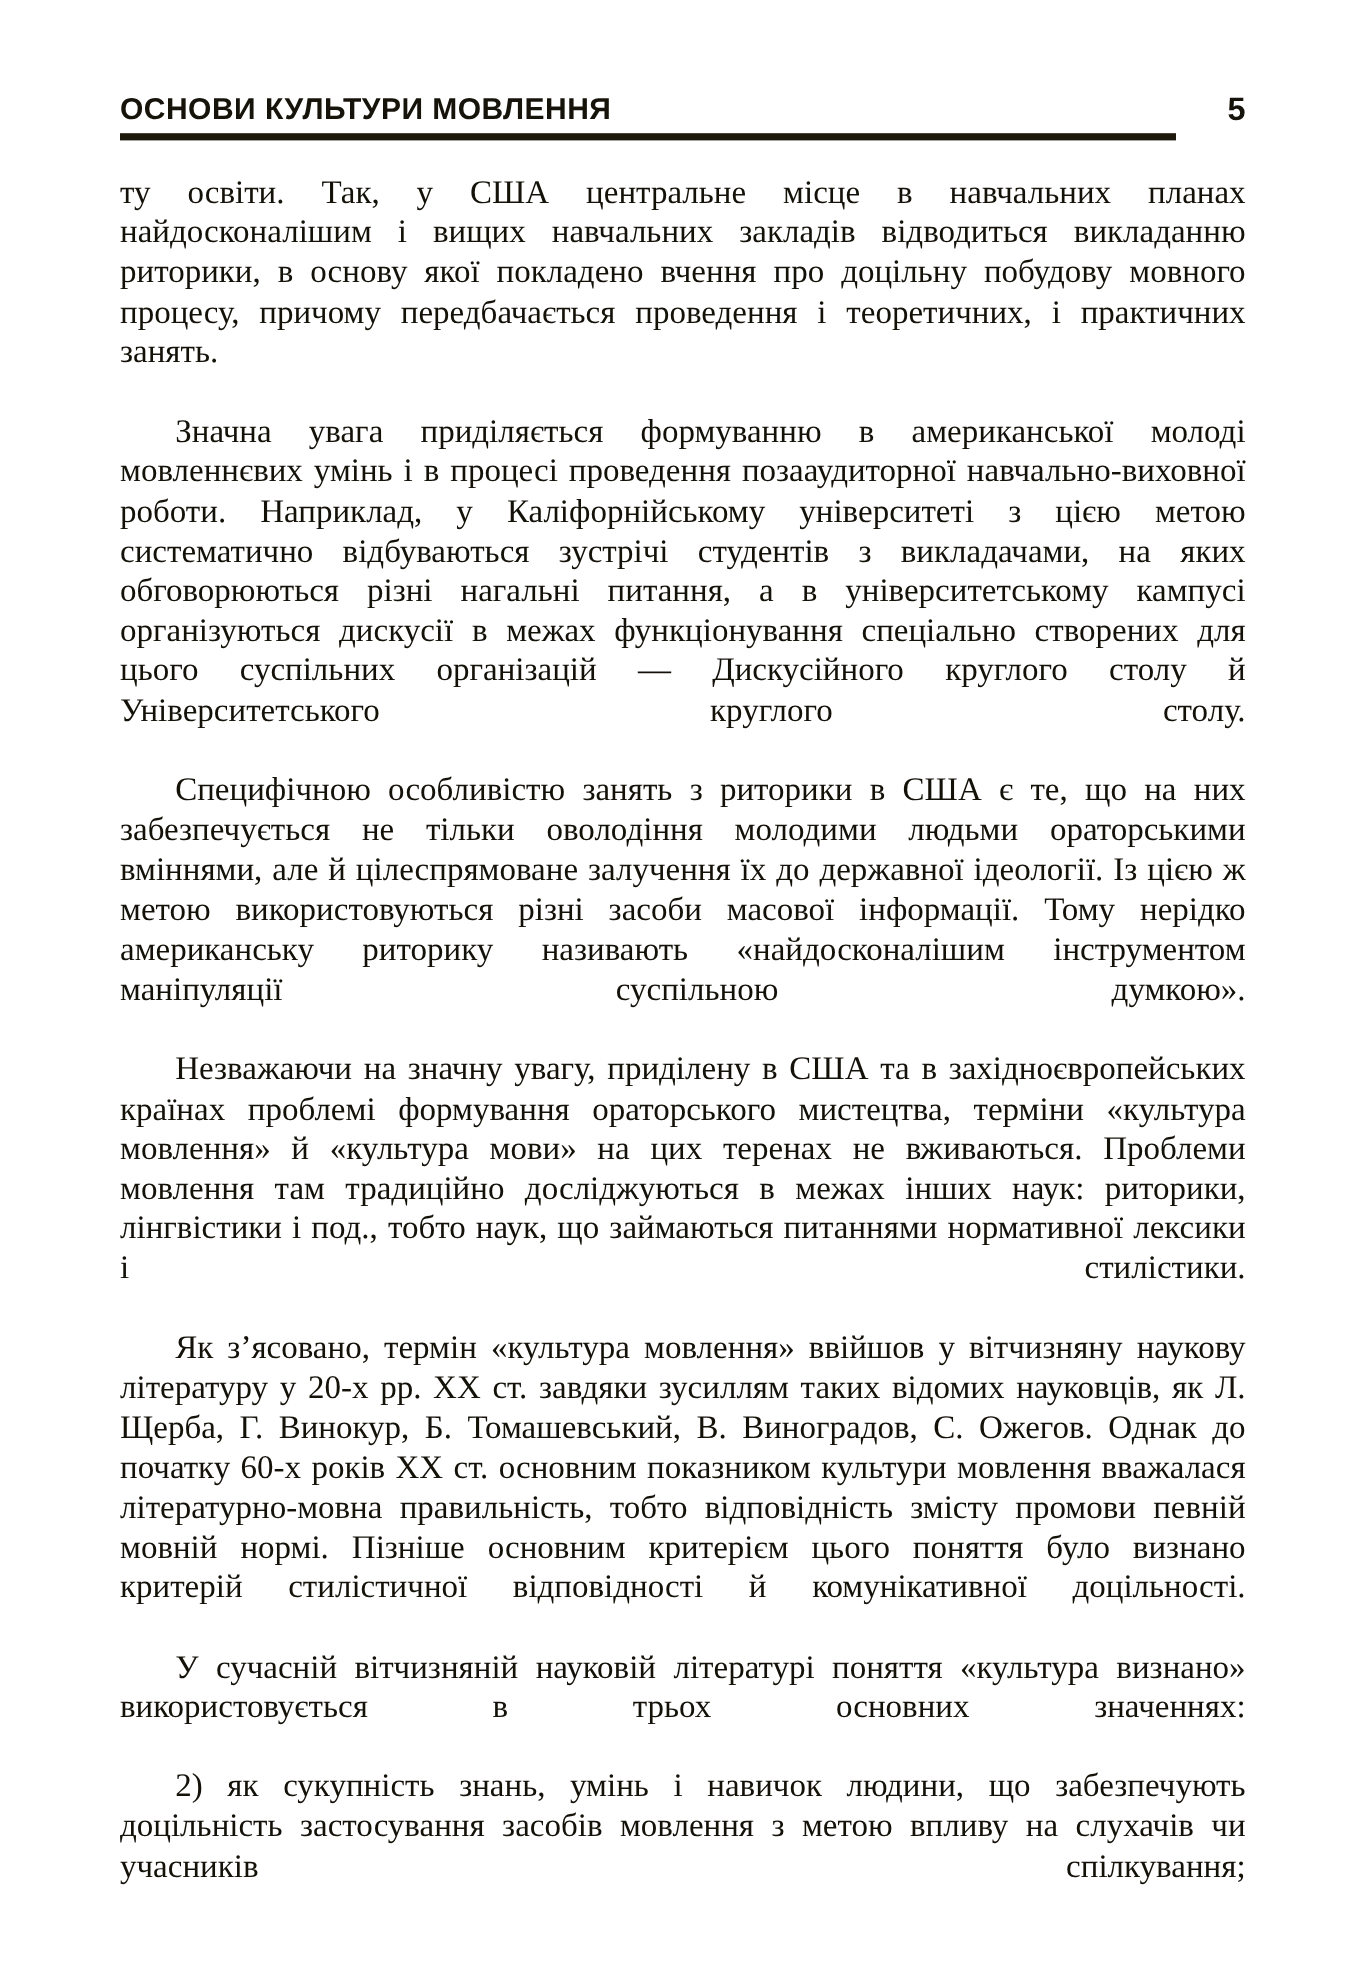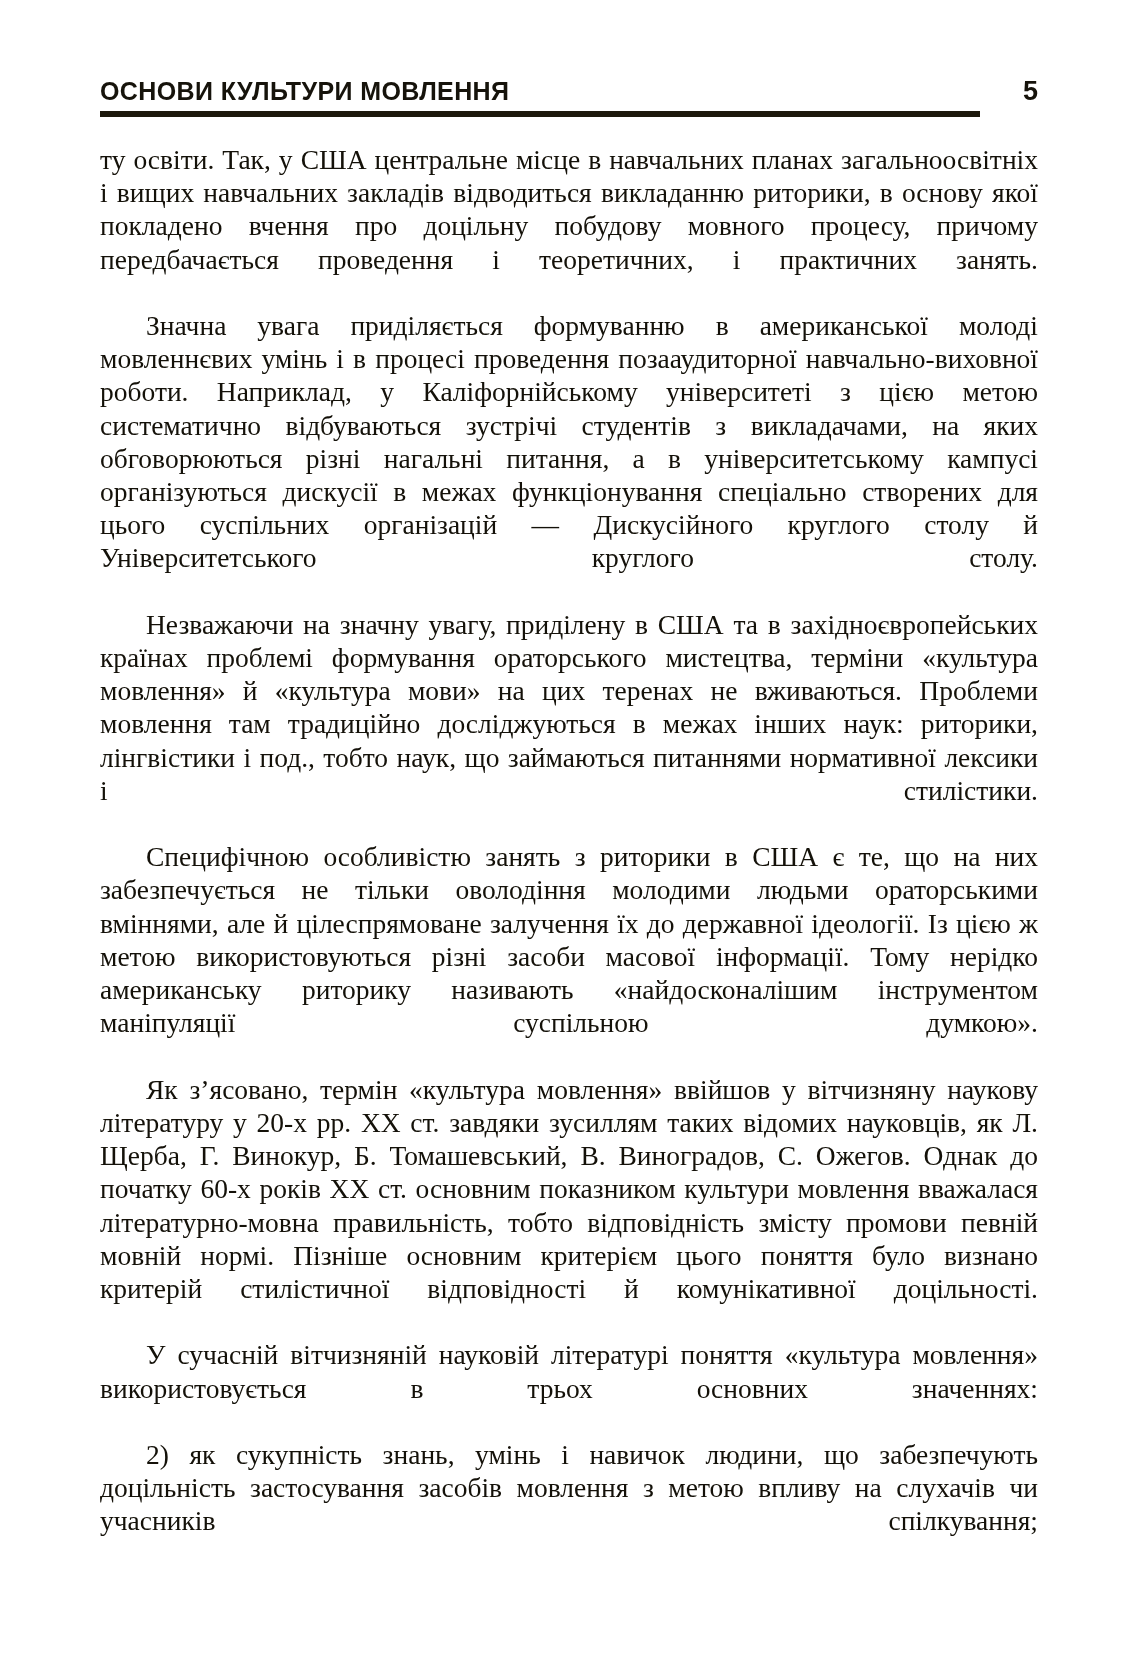--- a/index.html
+++ b/index.html
@@ -92,22 +92,22 @@
 
 <div class="page">
 
   <div class="running-head">
     <div class="running-head-title">ОСНОВИ КУЛЬТУРИ МОВЛЕННЯ</div>
     <div class="running-head-pageno">5</div>
   </div>
   <div class="running-head-rule"></div>
 
   <div class="body-text" id="body-text">
-      <p class="no-indent">ту освіти. Так, у США центральне місце в навчальних планах загальноосвітніх і вищих навчальних закладів відводиться викладанню риторики, в основу якої покладено вчення про доцільну побудову мовного процесу, причому передбачається проведення і теоретичних, і практичних занять.</p>
+      <p class="no-indent">ту освіти. Так, у США центральне місце в навчальних планах найдосконалішим і вищих навчальних закладів відводиться викладанню риторики, в основу якої покладено вчення про доцільну побудову мовного процесу, причому передбачається проведення і теоретичних, і практичних занять.</p>
       <p class="">Значна увага приділяється формуванню в американської молоді мовленнєвих умінь і в процесі проведення позааудиторної навчально-виховної роботи. Наприклад, у Каліфорнійському університеті з цією метою систематично відбуваються зустрічі студентів з викладачами, на яких обговорюються різні нагальні питання, а в університетському кампусі організуються дискусії в межах функціонування спеціально створених для цього суспільних організацій — Дискусійного круглого столу й Університетського круглого столу.</p>
+      <p class="">Специфічною особливістю занять з риторики в США є те, що на них забезпечується не тільки оволодіння молодими людьми ораторськими вміннями, але й цілеспрямоване залучення їх до державної ідеології. Із цією ж метою використовуються різні засоби масової інформації. Тому нерідко американську риторику називають «найдосконалішим інструментом маніпуляції суспільною думкою».</p>
       <p class="">Незважаючи на значну увагу, приділену в США та в західноєвропейських країнах проблемі формування ораторського мистецтва, терміни «культура мовлення» й «культура мови» на цих теренах не вживаються. Проблеми мовлення там традиційно досліджуються в межах інших наук: риторики, лінгвістики і под., тобто наук, що займаються питаннями нормативної лексики і стилістики.</p>
-      <p class="">Специфічною особливістю занять з риторики в США є те, що на них забезпечується не тільки оволодіння молодими людьми ораторськими вміннями, але й цілеспрямоване залучення їх до державної ідеології. Із цією ж метою використовуються різні засоби масової інформації. Тому нерідко американську риторику називають «найдосконалішим інструментом маніпуляції суспільною думкою».</p>
       <p class="">Як з’ясовано, термін «культура мовлення» ввійшов у вітчизняну наукову літературу у 20-х рр. ХХ ст. завдяки зусиллям таких відомих науковців, як Л. Щерба, Г. Винокур, Б. Томашевський, В. Виноградов, С. Ожегов. Однак до початку 60-х років ХХ ст. основним показником культури мовлення вважалася літературно-мовна правильність, тобто відповідність змісту промови певній мовній нормі. Пізніше основним критерієм цього поняття було визнано критерій стилістичної відповідності й комунікативної доцільності.</p>
-      <p class="">У сучасній вітчизняній науковій літературі поняття «культура мовлення» використовується в трьох основних значеннях:</p>
+      <p class="">У сучасній вітчизняній науковій літературі поняття «культура визнано» використовується в трьох основних значеннях:</p>
       <p class="">2) як сукупність знань, умінь і навичок людини, що забезпечують доцільність застосування засобів мовлення з метою впливу на слухачів чи учасників спілкування;</p>
     </div>
 
 </div>
 
 </body></html>

